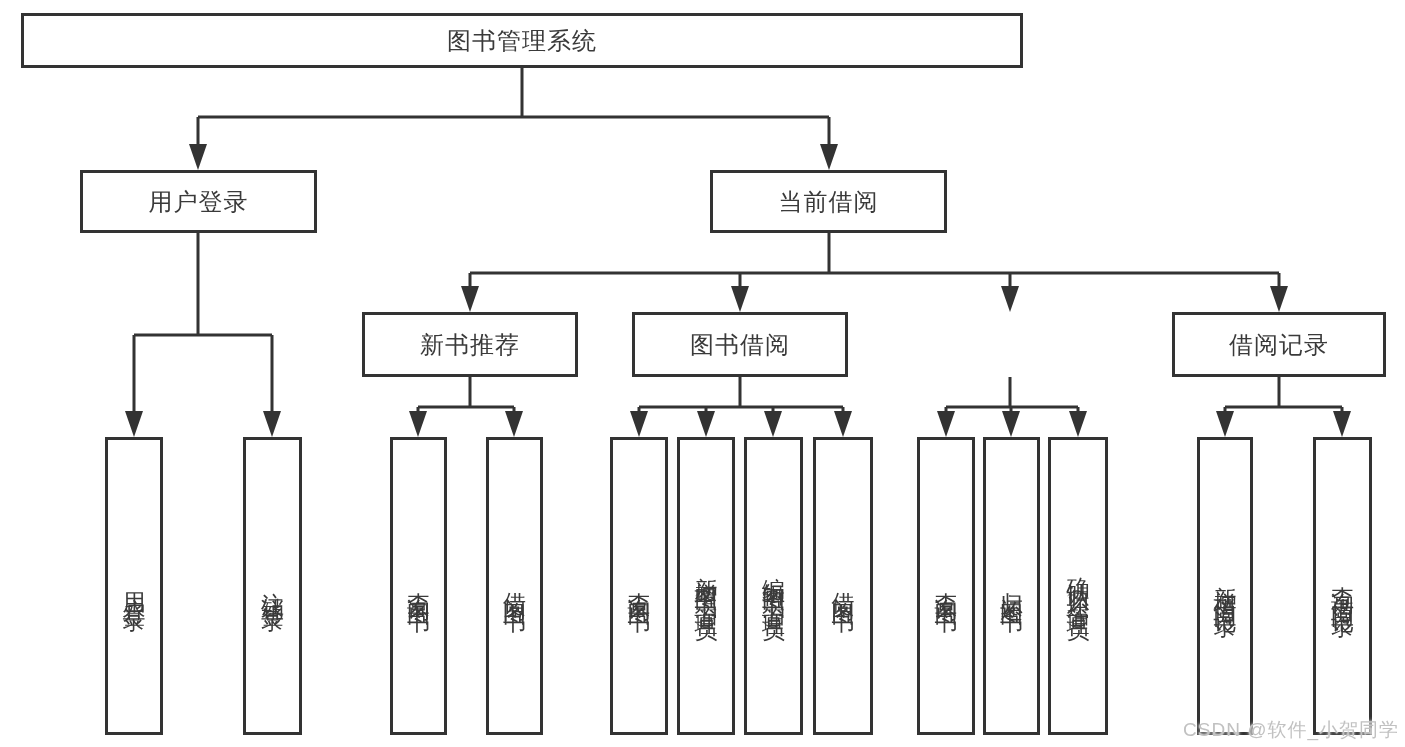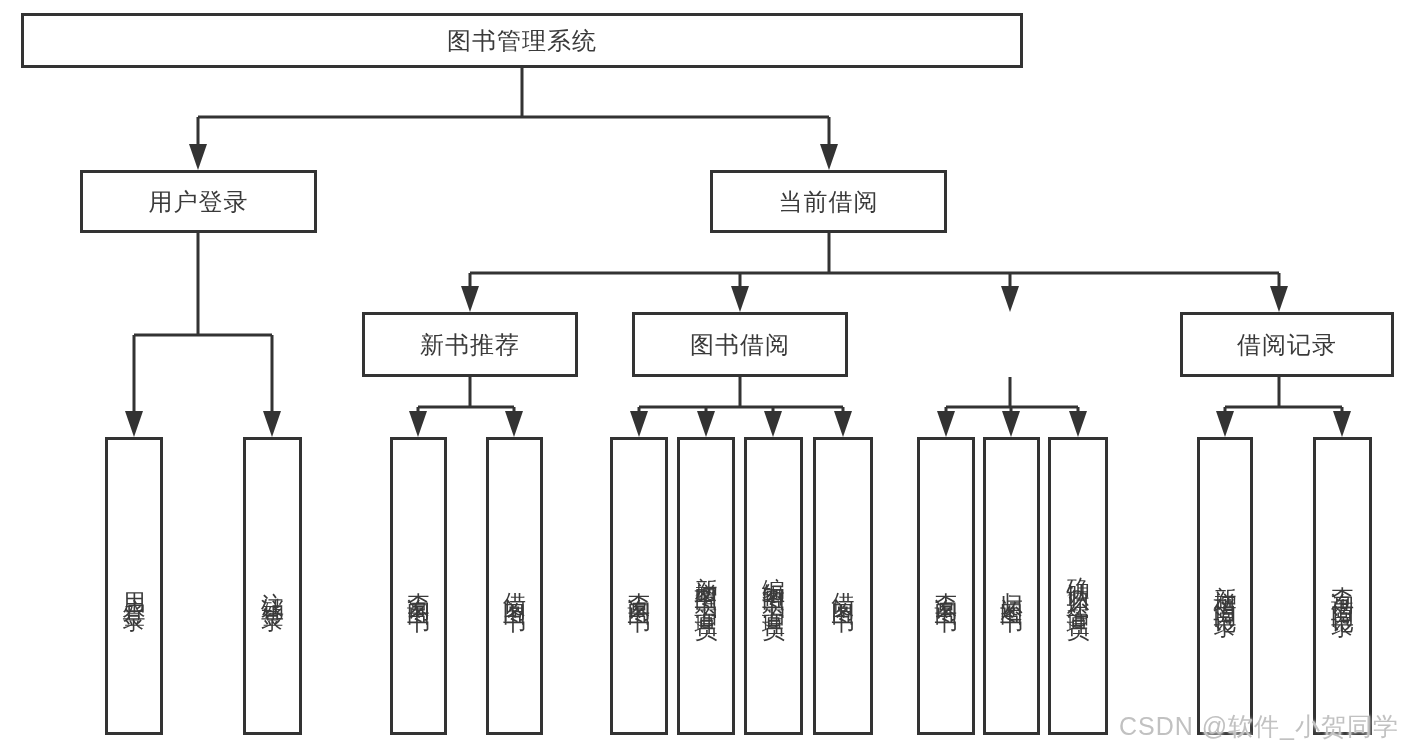--- a/index.html
+++ b/index.html
@@ -36,21 +36,21 @@
     text-orientation: mixed;
     font-size: 23px;
     letter-spacing: 6px;
     line-height: 1;
   }
   .watermark {
     position: absolute;
     right: 6px;
     bottom: 4px;
     z-index: 5;
-    font-size: 25px;
+    font-size: 19px;
     color: #c1c1c1;
     letter-spacing: 1px;
     text-shadow: 0 0 2px #ffffff, 0 0 4px #ffffff;
     white-space: nowrap;
   }
 </style>
 </head>
 <body>
 
 <div class="stage">
@@ -105,21 +105,21 @@
   <div class="node" style="left:710px; top:170px; width:237px; height:63px;">
     <span class="lbl">当前借阅</span>
   </div>
 
   <div class="node" style="left:362px; top:312px; width:216px; height:65px;">
     <span class="lbl">新书推荐</span>
   </div>
   <div class="node" style="left:632px; top:312px; width:216px; height:65px;">
     <span class="lbl">图书借阅</span>
   </div>
-  <div class="node" style="left:1172px; top:312px; width:214px; height:65px;margin-left:8px;">
+  <div class="node" style="left:1172px; top:312px; width:214px; height:65px;">
     <span class="lbl">借阅记录</span>
   </div>
 
   <div class="node vert" style="left:105px; top:437px; width:58px; height:298px;">
     <span class="lbl">用户登录</span>
   </div>
   <div class="node vert" style="left:243px; top:437px; width:59px; height:298px;">
     <span class="lbl">注销登录</span>
   </div>
 

